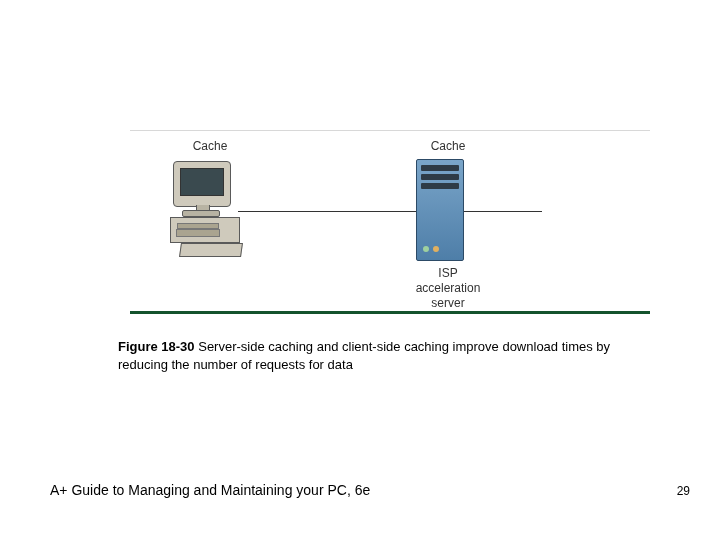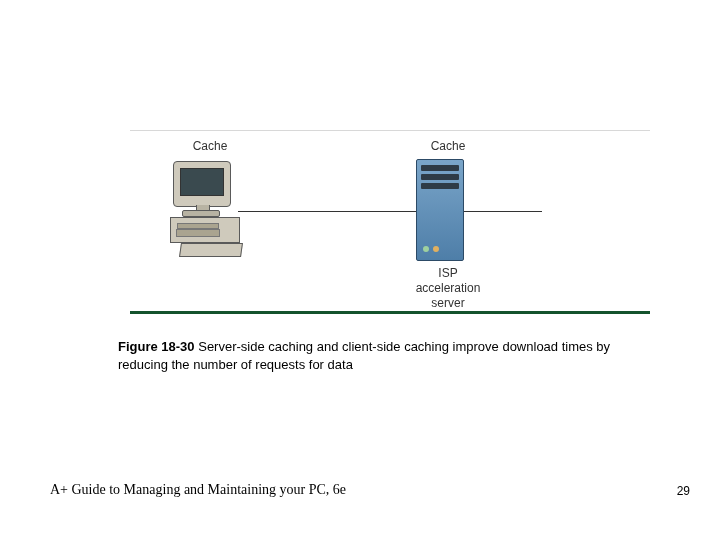--- a/index.html
+++ b/index.html
@@ -176,21 +176,20 @@
     font-size: 13px;
     line-height: 1.35;
   }
   .caption .fignum { font-weight: bold; }
 
   .footer-left {
     position: absolute;
     left: 50px;
     bottom: 42px;
     font-size: 14px;
-    font-family: Liberation Serif, serif;
   }
   .footer-right {
     position: absolute;
     right: 30px;
     bottom: 42px;
     font-size: 12px;
   }
 </style>
 </head>
 <body>

